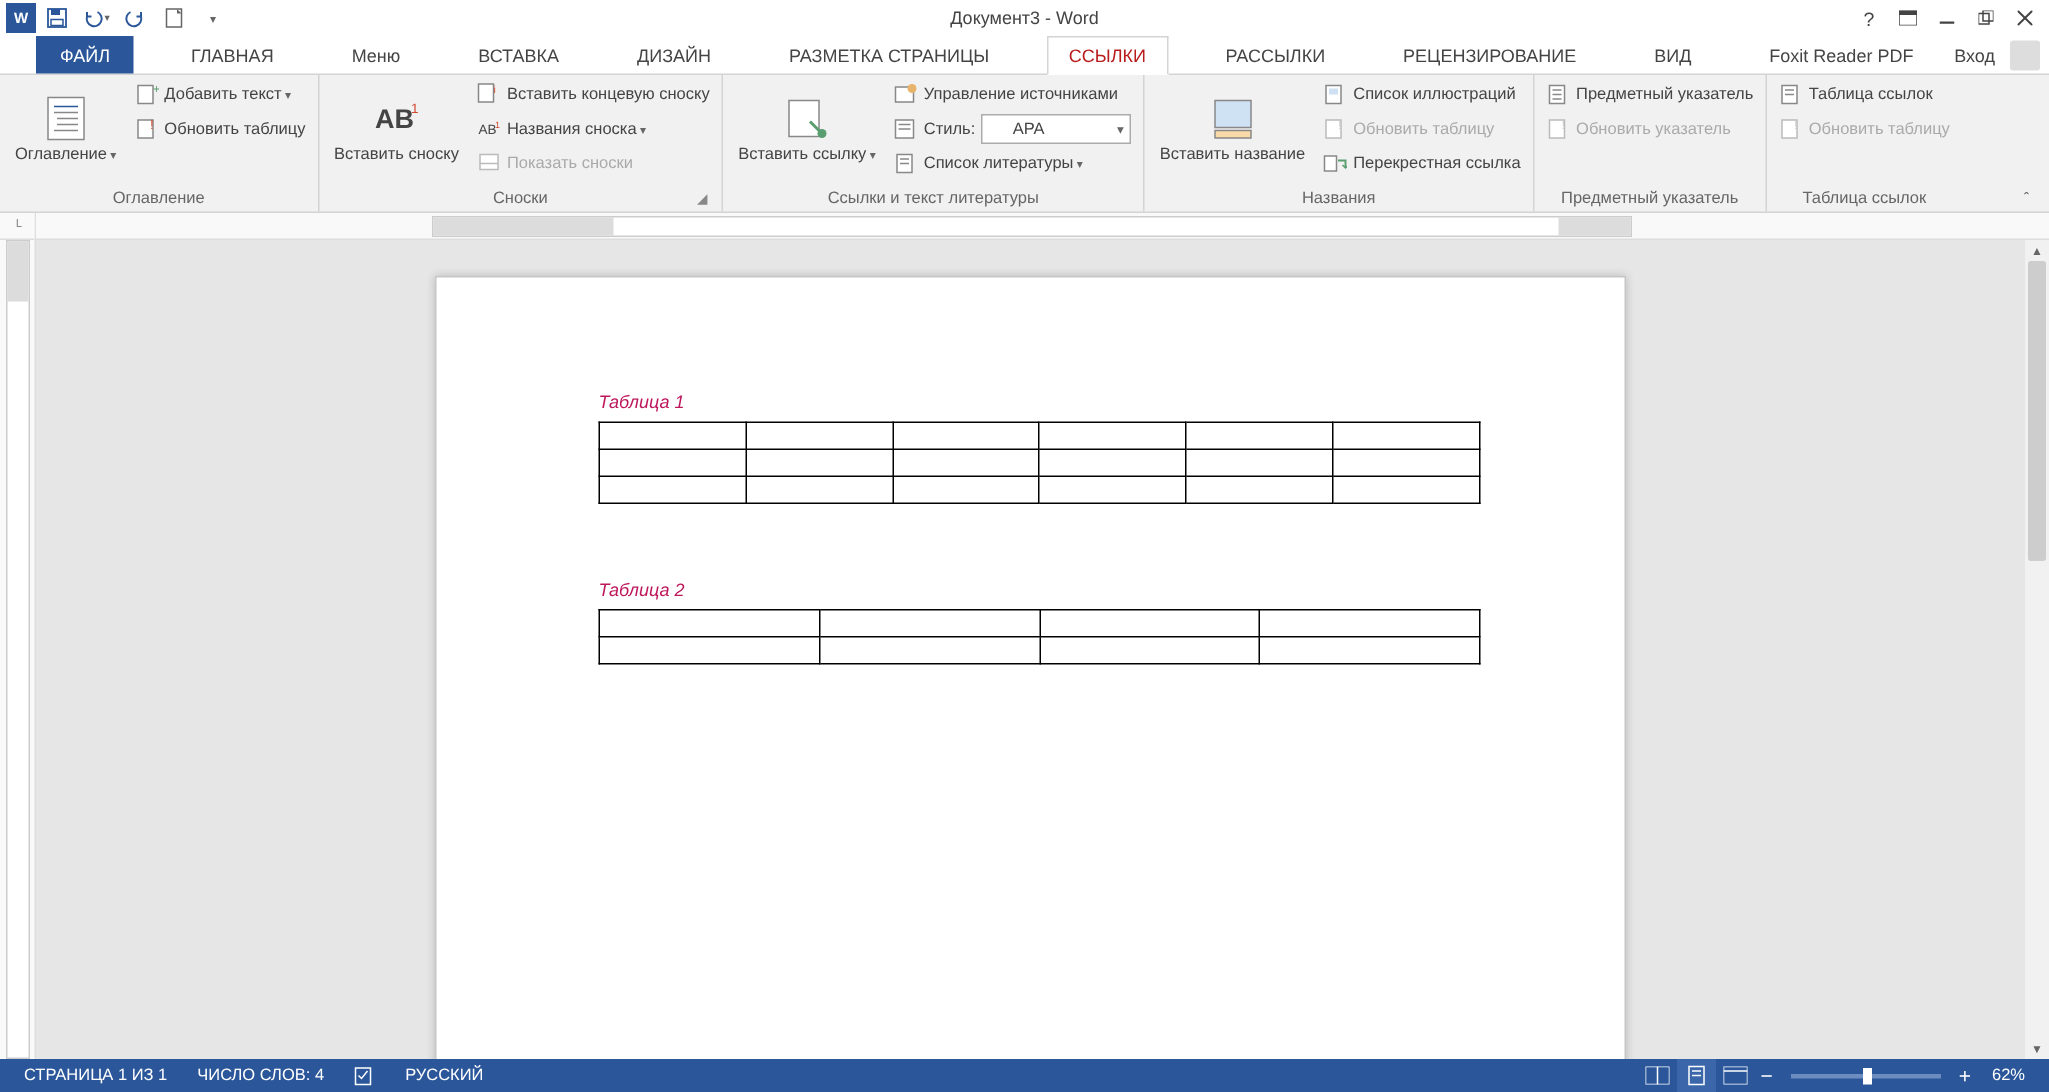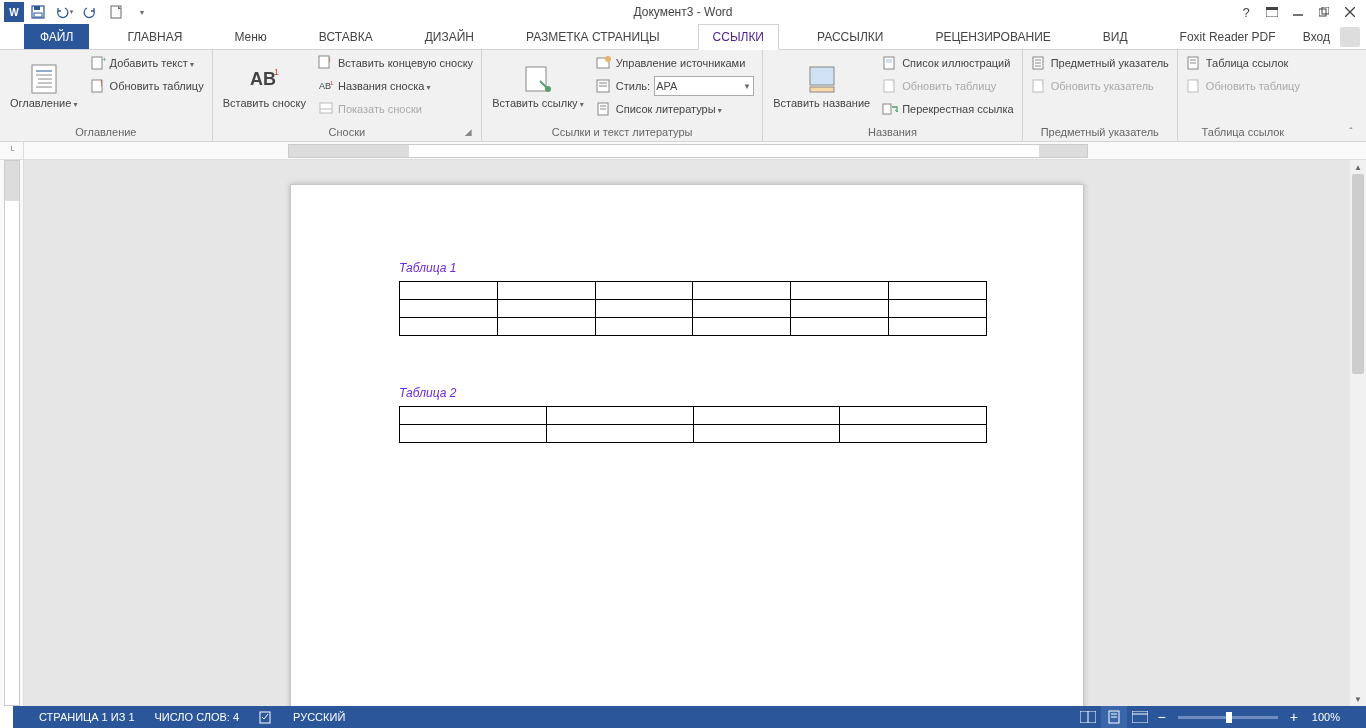--- a/index.html
+++ b/index.html
@@ -12,71 +12,71 @@
 .qat-btn { width: 24px; height: 22px; display: flex; align-items: center; justify-content: center; cursor: pointer; color: #444; }
 .title-text { position: absolute; left: 50%; transform: translateX(-50%); font-size: 12px; color: #444; }
 .titlebar-right { position: absolute; right: 4px; display: flex; align-items: center; gap: 2px; }
 .win-btn { width: 24px; height: 20px; display: flex; align-items: center; justify-content: center; cursor: pointer; color: #444; font-size: 13px; }
 .user-icon { width: 20px; height: 20px; background: #ddd; border-radius: 2px; margin-left: 4px; }
 
 
 .tabs { height: 26px; background: #fff; display: flex; align-items: stretch; border-bottom: 1px solid #d4d4d4; position: relative; }
 .tab { padding: 0 14px; display: flex; align-items: center; font-size: 12px; color: #444; cursor: pointer; text-transform: uppercase; margin-left: 24px; }
 .tab.file { background: #2b579a; color: #fff; padding: 0 16px; }
-.tab.active { background: #fff; border: 1px solid #d4d4d4; border-bottom: 1px solid #fff; margin-bottom: -1px; color: #4c1d95; text-align: center; }
+.tab.active { background: #fff; border: 1px solid #d4d4d4; border-bottom: 1px solid #fff; margin-bottom: -1px; color: #b91c1c; text-align: center; }
 .tabs-right { position: absolute; right: 6px; display: flex; align-items: center; height: 100%; }
 .signin { font-size: 12px; color: #444; cursor: pointer; padding: 0 6px; margin-left: 28px; }
 
 
 .ribbon { height: 92px; background: #f1f1f1; border-bottom: 1px solid #d4d4d4; display: flex; position: relative; }
 .group { border-right: 1px solid #d4d4d4; display: flex; flex-direction: column; height: 100%; position: relative; padding: 2px 4px 0 4px; }
 .group-body { flex: 1; display: flex; align-items: flex-start; gap: 2px; }
 .group-label { font-size: 11px; color: #666; text-align: center; padding: 2px 0 3px 0; position: relative; }
 .group-dlg { position: absolute; right: 2px; bottom: 2px; width: 14px; height: 14px; cursor: pointer; color: #888; font-size: 9px; display: flex; align-items: center; justify-content: center; }
 
 .big-btn { display: flex; flex-direction: column; align-items: center; justify-content: center; padding: 2px 6px; cursor: pointer; text-align: center; height: 70px; }
 .big-btn .icon { width: 32px; height: 32px; display: flex; align-items: center; justify-content: center; }
 .big-btn .lbl { font-size: 11px; color: #444; line-height: 1.2; margin-top: 2px; }
 
 .small-btn { display: flex; align-items: center; gap: 4px; padding: 2px 4px; cursor: pointer; font-size: 11px; color: #444; height: 22px; }
 .small-btn.disabled { color: #aaa; cursor: default; }
 .small-btn .icon { width: 16px; height: 16px; display: flex; align-items: center; justify-content: center; flex-shrink: 0; }
 
 .vstack { display: flex; flex-direction: column; gap: 1px; }
 .style-row { display: flex; gap: 4px; }
-.style-select { width: 100px; height: 20px; border: 1px solid #ababab; background: #fff; font-size: 11px; padding: 0 18px 0 1px; position: relative; display: flex; align-items: center; }
+.style-select { width: 100px; height: 20px; border: 1px solid #ababab; background: #fff; font-size: 11px; padding: 0 18px 0 20px; position: relative; display: flex; align-items: center; }
 .style-select::after { content: "▾"; position: absolute; right: 4px; font-size: 9px; color: #666; }
 
 .collapse-btn { position: absolute; right: 6px; bottom: 2px; width: 18px; height: 14px; cursor: pointer; color: #666; font-size: 10px; display: flex; align-items: center; justify-content: center; }
 
 
 .doc-area { position: absolute; top: 142px; left: 0; right: 0; bottom: 22px; background: #e6e6e6; display: flex; }
 .vruler-wrap { width: 24px; background: #f9f9f9; border-right: 1px solid #ddd; position: relative; }
 .vruler-corner { height: 18px; background: #f9f9f9; border-bottom: 1px solid #ddd; display: flex; align-items: center; justify-content: center; font-size: 8px; color: #666; }
 .vruler { position: absolute; top: 18px; left: 4px; width: 16px; bottom: 0; background: #fff; border: 1px solid #ccc; }
 .vruler-dark { position: absolute; left: 0; right: 0; background: #dcdcdc; }
 
 .main-area { flex: 1; position: relative; overflow: hidden; }
 .hruler-wrap { height: 18px; background: #f9f9f9; border-bottom: 1px solid #ddd; position: relative; }
 .hruler { position: absolute; top: 2px; height: 14px; background: #fff; border: 1px solid #ccc; }
 .hruler-dark { position: absolute; top: 0; bottom: 0; background: #dcdcdc; }
 
 .page-scroll { position: absolute; top: 18px; left: 0; right: 16px; bottom: 0; overflow: auto; background: #e6e6e6; }
 .page { width: 794px; background: #fff; margin: 24px auto; box-shadow: 0 0 6px rgba(0,0,0,0.2); border: 1px solid #c6c6c6; min-height: 1000px; padding: 76px 96px 76px 108px; position: relative; }
 
-.caption { font-size: 12px; font-style: italic; color: #6d28d9; margin-bottom: 6px; }
+.caption { font-size: 12px; font-style: italic; color: #be185d; margin-bottom: 6px; }
 .doc-table { border-collapse: collapse; width: 100%; margin-bottom: 50px; }
 .doc-table td { border: 1px solid #000; height: 18px; }
 
 .vscroll { position: absolute; top: 18px; right: 0; width: 16px; bottom: 0; background: #f1f1f1; }
 .vscroll-thumb { position: absolute; left: 2px; right: 2px; top: 14px; height: 200px; background: #cdcdcd; border-radius: 2px; }
 .vscroll-btn { position: absolute; left: 0; right: 0; height: 14px; display: flex; align-items: center; justify-content: center; font-size: 8px; color: #666; cursor: pointer; }
 
 
-.statusbar { position: absolute; bottom: 0; left: 13px; right: 0; height: 22px; background: #2b579a; color: #fff; display: flex; align-items: center; font-size: 11px; padding: 0 16px; }
+.statusbar { position: absolute; bottom: 0; left: 0; right: 0; height: 22px; background: #2b579a; color: #fff; display: flex; align-items: center; font-size: 11px; padding: 0 6px; }
 .status-item { padding: 0 10px; cursor: pointer; height: 100%; display: flex; align-items: center; gap: 4px; }
 .status-right { margin-left: auto; display: flex; align-items: center; height: 100%; }
 .view-btn { width: 26px; height: 100%; display: flex; align-items: center; justify-content: center; cursor: pointer; }
 .zoom-slider { width: 100px; height: 3px; background: #6d8cc0; margin: 0 8px; position: relative; }
 .zoom-thumb { position: absolute; top: -4px; left: 48px; width: 6px; height: 11px; background: #fff; }
 .zoom-btn { cursor: pointer; padding: 0 4px; font-size: 14px; }
 
 svg { display: block; }
 .drop::after { content: " ▾"; font-size: 8px; color: #666; }
 </style>
@@ -499,15 +499,15 @@
         <svg width="16" height="12">
           <rect x="0" y="0" width="16" height="12" fill="none" stroke="#fff"></rect>
           <line x1="0" y1="3" x2="16" y2="3" stroke="#fff"></line>
         </svg>
       </div>
     <div class="zoom-btn">−</div>
     <div class="zoom-slider">
         <div class="zoom-thumb"></div>
       </div>
     <div class="zoom-btn">+</div>
-    <div class="status-item">100%</div>
+    <div class="status-item">62%</div>
   </div>
 </div>
 
 </body></html>

